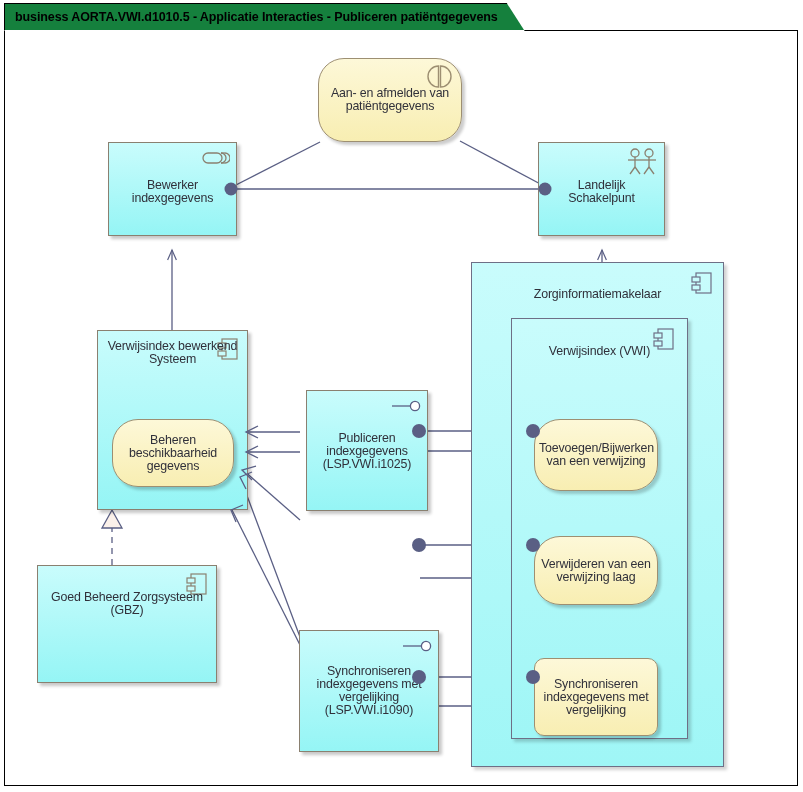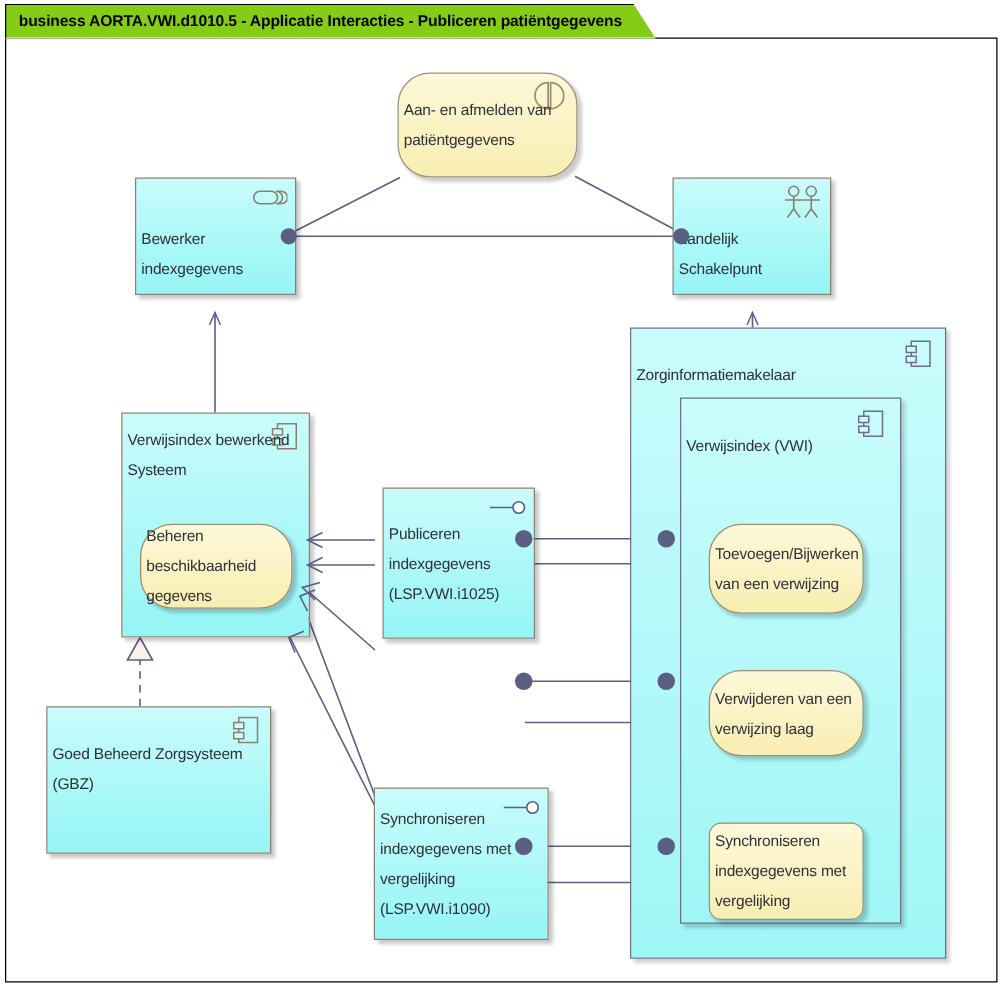--- a/index.html
+++ b/index.html
@@ -27,21 +27,21 @@
     border: 1px solid #000000;
     box-sizing: border-box;
     background: #ffffff;
   }
   #title-tab {
     position: absolute;
     left: 4px;
     top: 3px;
     height: 28px;
     box-sizing: border-box;
-    background: #84cc16;
+    background: #15803d;
     border: 1px solid #000000;
     border-bottom: 1px solid #ffffff;
     padding: 0 26px 0 10px;
     display: flex;
     align-items: center;
     z-index: 6;
     clip-path: polygon(0 0, calc(100% - 18px) 0, 100% 100%, 0 100%);
   }
   #title-tab-text {
     font-size: 12.5px;
@@ -73,23 +73,24 @@
     background: #fbf3c4;
     background: linear-gradient(180deg, #fdf8d8 0%, #f8eeb2 100%);
     border: 1px solid #9d8f72;
     border-radius: 26px;
     box-shadow: 3px 3px 3px rgba(0,0,0,0.20);
   }
   .node-label {
     position: absolute;
     left: 4px;
     right: 4px;
+    text-align: center;
     color: #30303a;
     font-size: 12.4px;
-    line-height: 24px;
+    line-height: 13px;
     letter-spacing: -0.15px;
   }
   .label-top { top: 9px; }
   .label-mid {
     top: 50%;
     transform: translateY(-50%);
   }
 
   
   .icon {
@@ -216,21 +217,21 @@
 
   <div class="node component" style="left:37px; top:565px; width:180px; height:118px;">
     <svg class="icon" style="right:8px; top:7px;" width="22" height="24" viewBox="0 0 22 24">
       <rect x="5" y="1" width="15" height="20" fill="none" stroke="#8a8070" stroke-width="1.2"></rect>
       <rect x="1" y="5" width="8" height="5" fill="#c9fcfc" stroke="#8a8070" stroke-width="1.2"></rect>
       <rect x="1" y="13" width="8" height="5" fill="#c9fcfc" stroke="#8a8070" stroke-width="1.2"></rect>
     </svg>
     <div class="node-label" style="top:25px;">Goed Beheerd Zorgsysteem (GBZ)</div>
   </div>
 
-  <div class="node container-box" style="left:471px; top:262px; width:253px; height:505px;margin-left:33px;">
+  <div class="node container-box" style="left:471px; top:262px; width:253px; height:505px;">
     <svg class="icon" style="right:10px; top:9px;" width="22" height="24" viewBox="0 0 22 24">
       <rect x="5" y="1" width="15" height="20" fill="none" stroke="#6e6f86" stroke-width="1.2"></rect>
       <rect x="1" y="5" width="8" height="5" fill="#c9fcfc" stroke="#6e6f86" stroke-width="1.2"></rect>
       <rect x="1" y="13" width="8" height="5" fill="#c9fcfc" stroke="#6e6f86" stroke-width="1.2"></rect>
     </svg>
     <div class="node-label" style="top:25px;">Zorginformatiemakelaar</div>
 
     <div class="node container-box" style="left:39px; top:55px; width:177px; height:421px;">
       <svg class="icon" style="right:12px; top:9px;" width="22" height="24" viewBox="0 0 22 24">
         <rect x="5" y="1" width="15" height="20" fill="none" stroke="#6e6f86" stroke-width="1.2"></rect>

